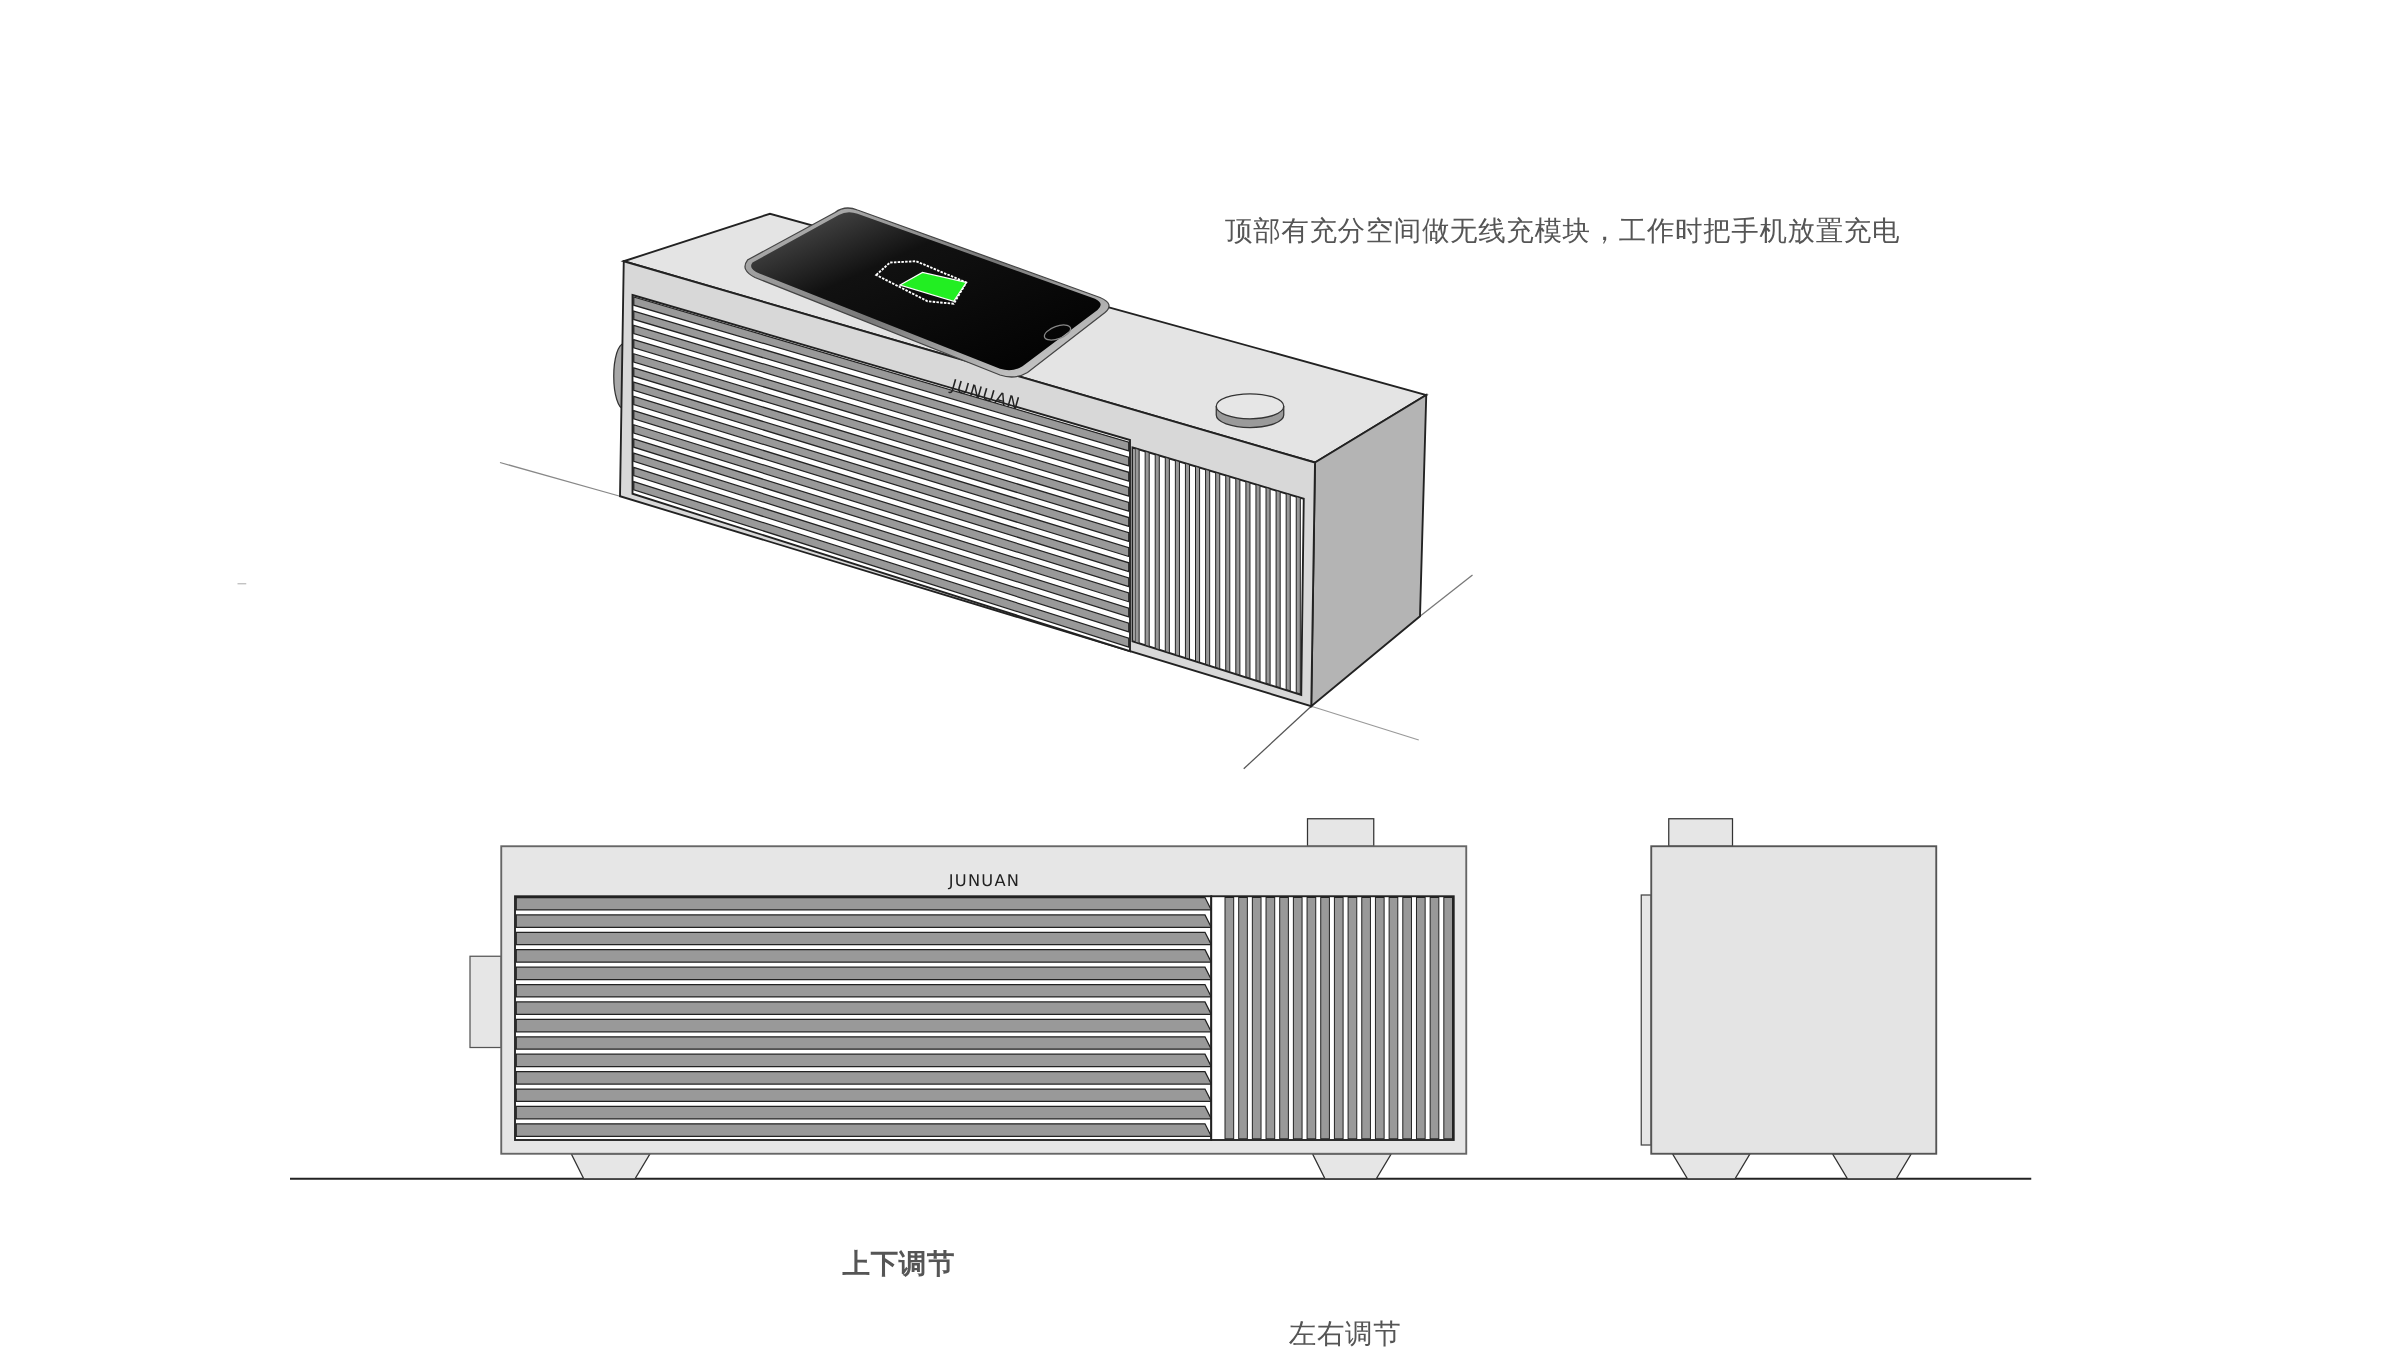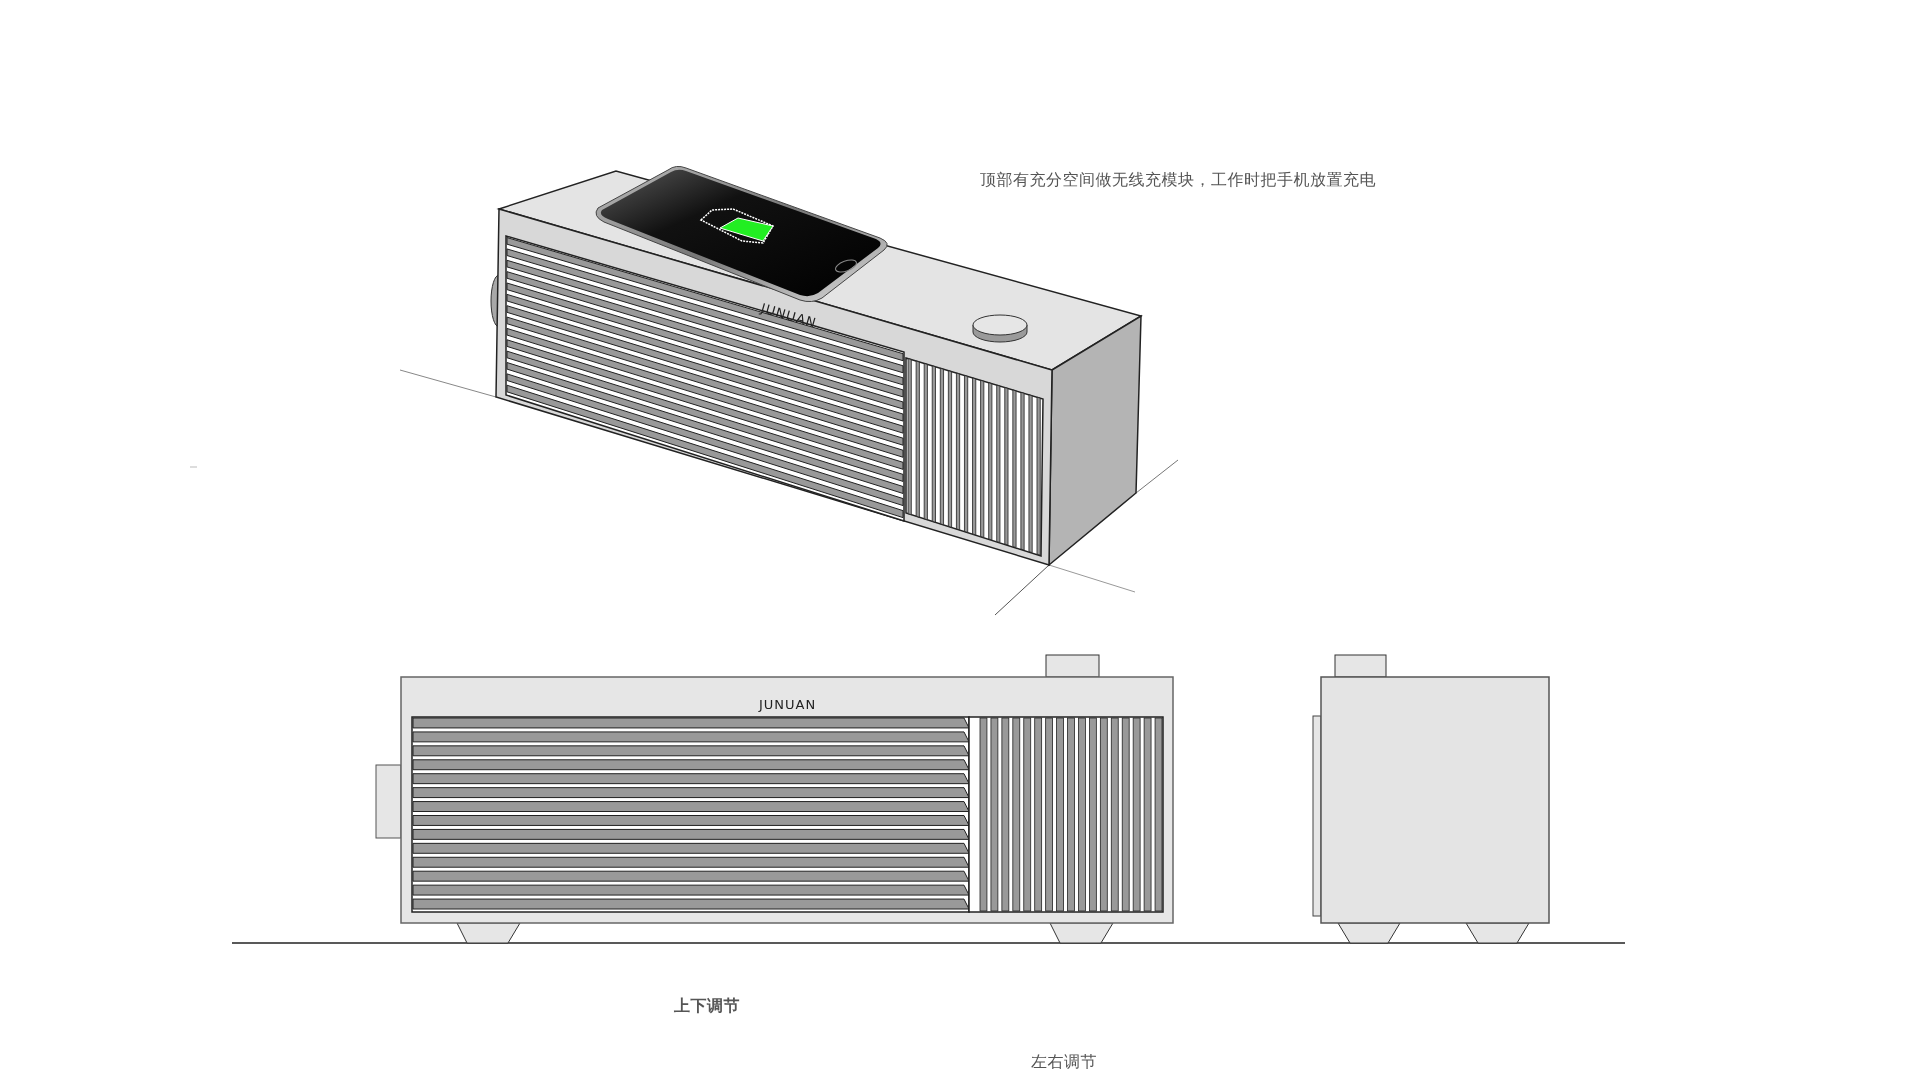--- a/index.html
+++ b/index.html
@@ -1,18 +1,18 @@
 <!DOCTYPE html>
 <html><head>
 <meta charset="utf-8">
 <style>
   html, body { margin:0; padding:0; background:#ffffff; }
   body { width:1920px; height:1080px; position:relative; overflow:hidden;
          font-family:"DejaVu Sans", sans-serif; }
-  .caption { position:absolute; color:#555555; font-size:16px; letter-spacing:0.5px; white-space:nowrap; }
+  .caption { position:absolute; color:#555555; font-size:22px; letter-spacing:0.5px; white-space:nowrap; }
   #top-note { left:980px; top:170px; }
   #label-updown { left:674px; top:996px;font-weight:bold; }
   #label-leftright { left:1031px; top:1052px; }
   svg.drawing { position:absolute; left:0; top:0; }
   .logo { font-family:"DejaVu Sans", sans-serif; font-size:13px; fill:#222; letter-spacing:1px; }
 </style>
 </head>
 <body>
 
 <svg class="drawing" width="1920" height="1080" viewBox="0 0 1920 1080">

